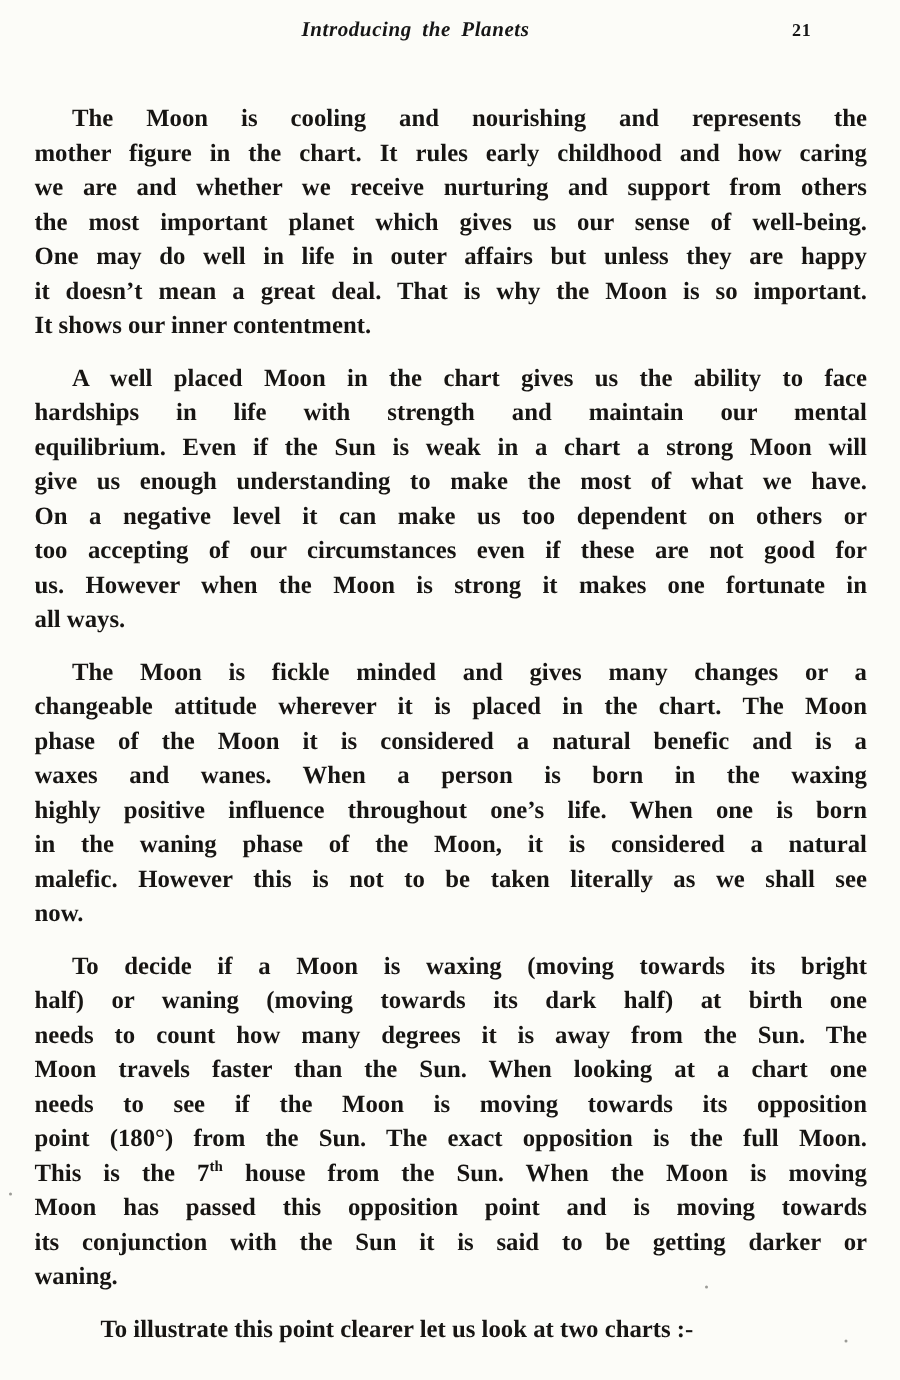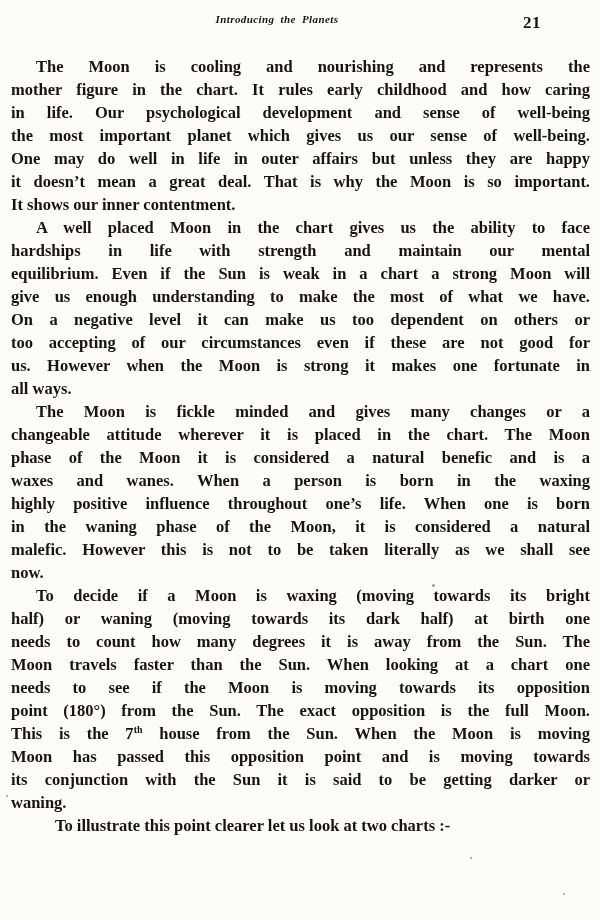--- a/index.html
+++ b/index.html
@@ -13,35 +13,35 @@
     overflow: hidden;
     margin: 0 auto;
   }
   .header { position: absolute; top: 13px; left: 0; width: 100%; height: 24px; }
   .header .title {
     position: absolute;
     left: 277px;
     transform: translateX(-50%);
     font-style: italic;
     font-weight: bold;
-    font-size: 11px;
+    font-size: 14px;
     letter-spacing: 0.4px;
     word-spacing: 3px;
     white-space: nowrap;
   }
   .header .pagenum {
     position: absolute;
     right: 59px;
     top: 0;
     font-weight: bold;
-    font-size: 17px;
+    font-size: 12px;
     letter-spacing: 0.5px;
   }
   .doc-body { position: absolute; top: 55px; left: 11px; width: 579px; }
-  .para { margin: 0; padding: 0; }
+  .para { margin: 12px; padding: 0; }
   .line {
     font-size: 16.5px;
     font-weight: bold;
     line-height: 23px;
     height: 23px;
     overflow: hidden;
     text-align: justify;
     text-align-last: justify;
     color: #171513;
   }
@@ -63,21 +63,21 @@
 <div class="page">
   <div class="header">
     <span class="title">Introducing the Planets</span>
     <span class="pagenum">21</span>
   </div>
 
   <div class="doc-body">
       <div class="para">
         <div class="line first">The Moon is cooling and nourishing and represents the</div>
         <div class="line">mother figure in the chart. It rules early childhood and how caring</div>
-        <div class="line">in life. Our psychological development and sense of well-being</div>
+        <div class="line">we are and whether we receive nurturing and support from others</div>
         <div class="line">the most important planet which gives us our sense of well-being.</div>
         <div class="line">One may do well in life in outer affairs but unless they are happy</div>
         <div class="line">it doesn’t mean a great deal. That is why the Moon is so important.</div>
         <div class="line last">It shows our inner contentment.</div>
       </div>
       <div class="para">
         <div class="line first">A well placed Moon in the chart gives us the ability to face</div>
         <div class="line">hardships in life with strength and maintain our mental</div>
         <div class="line">equilibrium. Even if the Sun is weak in a chart a strong Moon will</div>
         <div class="line">give us enough understanding to make the most of what we have.</div>

